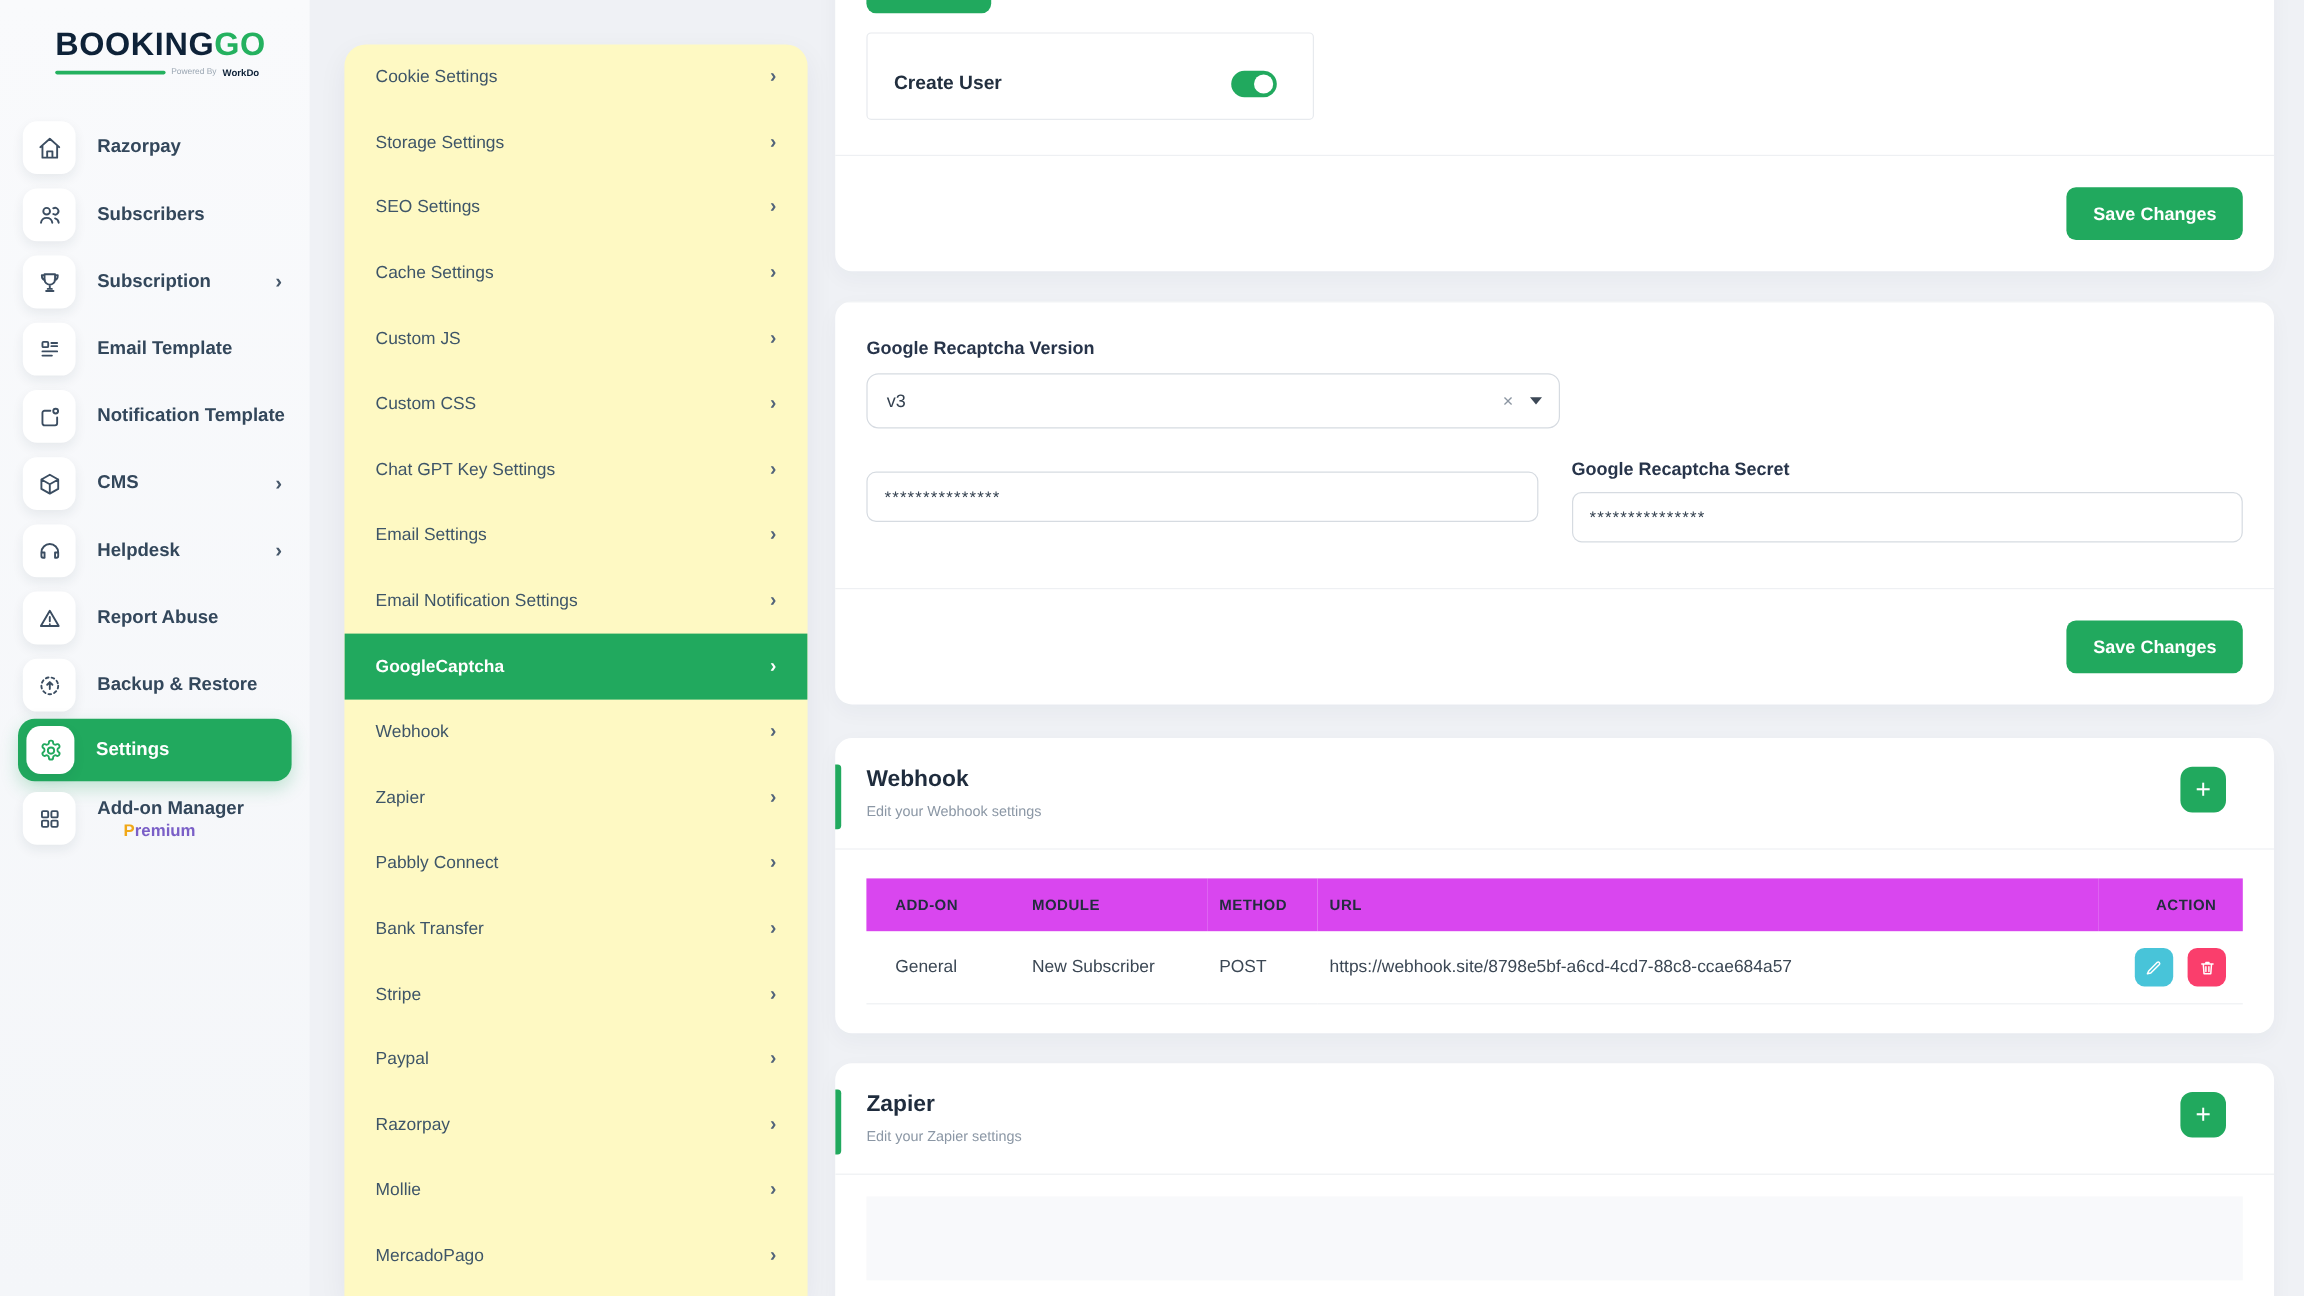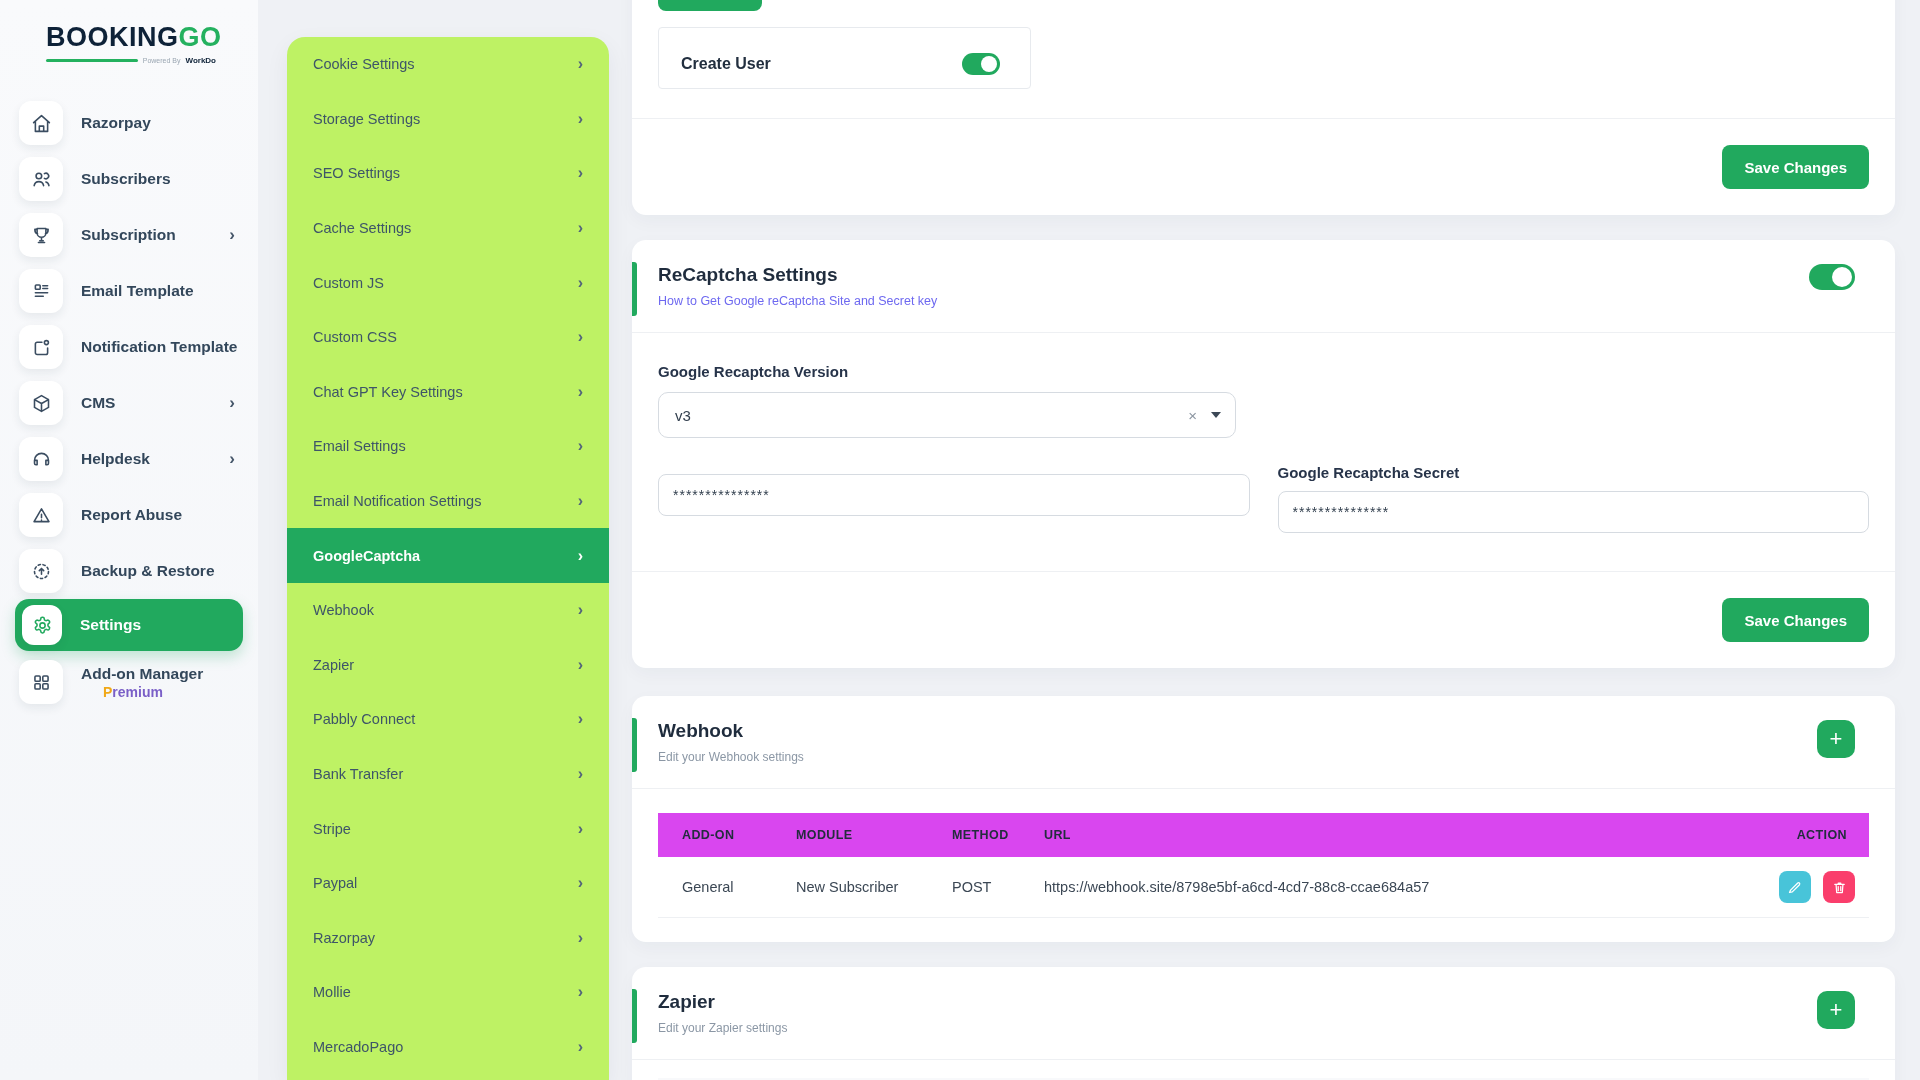--- a/index.html
+++ b/index.html
@@ -27,38 +27,38 @@
   .nav-item.active .icon-tile { width:40px; height:40px; margin-left:7px; color:#21a95e; }
   .nav-item.active .nav-label { color:#fff; }
   .addon-item { height:62px; }
   .addon-text { margin-left:18px; }
   .addon-title { font-size:15.5px; font-weight:600; color:#33475b; }
   .addon-badge { font-size:14px; font-weight:700; margin-top:1px; margin-left:22px; }
   .badge-f { color:#f0a818; }
   .badge-r { color:#7a5fc7; }
 
   
-  .settings-panel { width:322px; flex-shrink:0; margin-left:29px; margin-top:37px; background:#bef264; border-radius:18px 18px 0 0; box-shadow:0 8px 24px rgba(25,42,70,.06); overflow:hidden; height:1043px; }
+  .settings-panel { width:386px; flex-shrink:0; margin-left:29px; margin-top:37px; background:#fef9c3; border-radius:18px 18px 0 0; box-shadow:0 8px 24px rgba(25,42,70,.06); overflow:hidden; height:1043px; }
   .sp-item { display:flex; align-items:center; justify-content:space-between; height:54.6px; padding:0 26px; cursor:pointer; }
   .sp-label { font-size:14.5px; color:#3e5568; }
   .sp-caret { color:#52647a; font-size:16px; font-weight:600; }
   .sp-item.active { background:#21a95e; }
   .sp-item.active .sp-label { color:#fff; font-weight:600; }
   .sp-item.active .sp-caret { color:#fff; }
 
   
   .main { flex:1; padding:0 25px 0 23px; overflow:hidden; }
   .card { background:#fff; border-radius:14px; box-shadow:0 6px 18px rgba(25,42,70,.04); position:relative; }
   .divider { border-top:1px solid #eef0f3; }
 
   
   .card-top { margin-top:-52px; border-radius:0 0 14px 14px; }
   .tabs { display:flex; align-items:center; gap:30px; padding:24px 26px 16px 26px; }
   .tab-btn { background:#21a95e; color:#fff; font-size:15px; font-weight:600; border:none; border-radius:8px; padding:11px 24px; cursor:pointer; }
-  .cu-box { margin:0 26px; width:373px; height:62px; border:1px solid #e7eaee; border-radius:4px; display:flex; align-items:center; justify-content:space-between; padding:12px 30px 0 22px; }
+  .cu-box { margin:0 26px; width:373px; height:73px; border:1px solid #e7eaee; border-radius:4px; display:flex; align-items:center; justify-content:space-between; padding:12px 30px 0 22px; }
   .cu-label { font-size:16px; font-weight:600; color:#222f3f; }
   .toggle { width:38px; height:22px; background:#21a95e; border-radius:12px; position:relative; cursor:pointer; flex-shrink:0; }
   .toggle::after { content:""; position:absolute; right:3px; top:3px; width:16px; height:16px; background:#fff; border-radius:50%; }
   .toggle.lg { width:46px; height:26px; border-radius:14px; }
   .toggle.lg::after { width:20px; height:20px; }
   .card-top .divider { margin-top:29px; }
   .save-row { display:flex; justify-content:flex-end; padding:26px; }
   .btn-save { background:#21a95e; color:#fff; border:none; border-radius:8px; font-size:15px; font-weight:600; padding:0 22px; height:44px; cursor:pointer; }
 
   
@@ -324,28 +324,20 @@
         <span class="cu-label">Create User</span>
         <span class="toggle"></span>
       </div>
       <div class="divider"></div>
       <div class="save-row">
         <button class="btn-save">Save Changes</button>
       </div>
     </section>
 
     <section class="card card-recaptcha">
-      <div class="card-head">
-        <span class="accent"></span>
-        <div>
-          <div class="ch-title">ReCaptcha Settings</div>
-          <div class="ch-link">How to Get Google reCaptcha Site and Secret key</div>
-        </div>
-        <span class="toggle lg"></span>
-      </div>
       <div class="divider"></div>
       <div class="rc-body">
         <div style="margin-top:14px;">
           <div class="field-label">Google Recaptcha Version</div>
           <div class="select-box">
             <span class="select-value">v3</span>
             <span class="select-clear">×</span>
             <span class="select-caret"></span>
           </div>
         </div>

